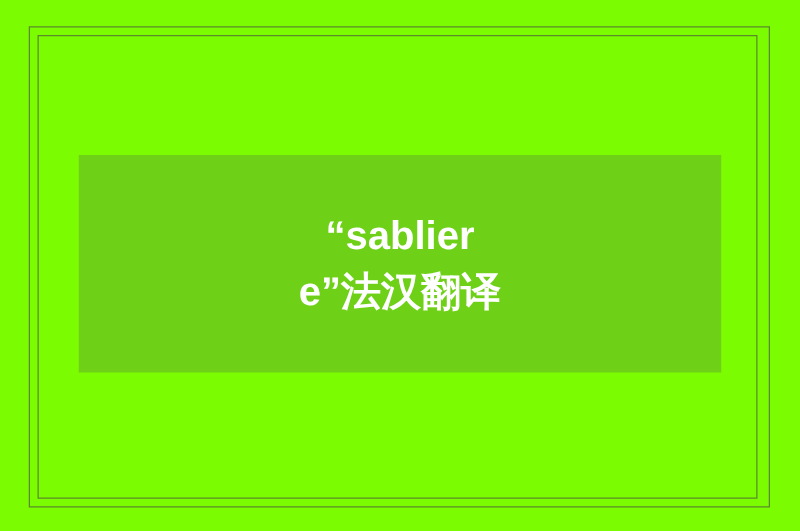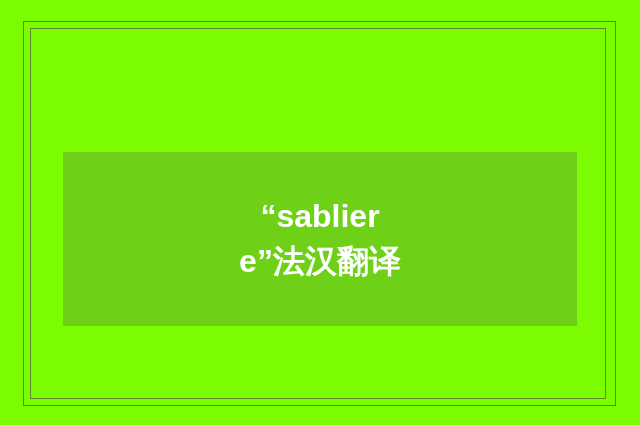--- a/index.html
+++ b/index.html
@@ -54,21 +54,20 @@
     position: absolute;
     left: 63px;
     top: 124px;
     width: 514px;
     height: 174px;
     background: #6ed117;
     display: flex;
     align-items: center;
     justify-content: center;
     box-sizing: border-box;
-    margin-top: 28px;
   }
 
   
   .headline {
     width: 178px;
     margin: 0;
     text-align: center;
     color: #ffffff;
     font-family: "Liberation Sans", "DejaVu Sans", sans-serif;
     font-size: 32px;

